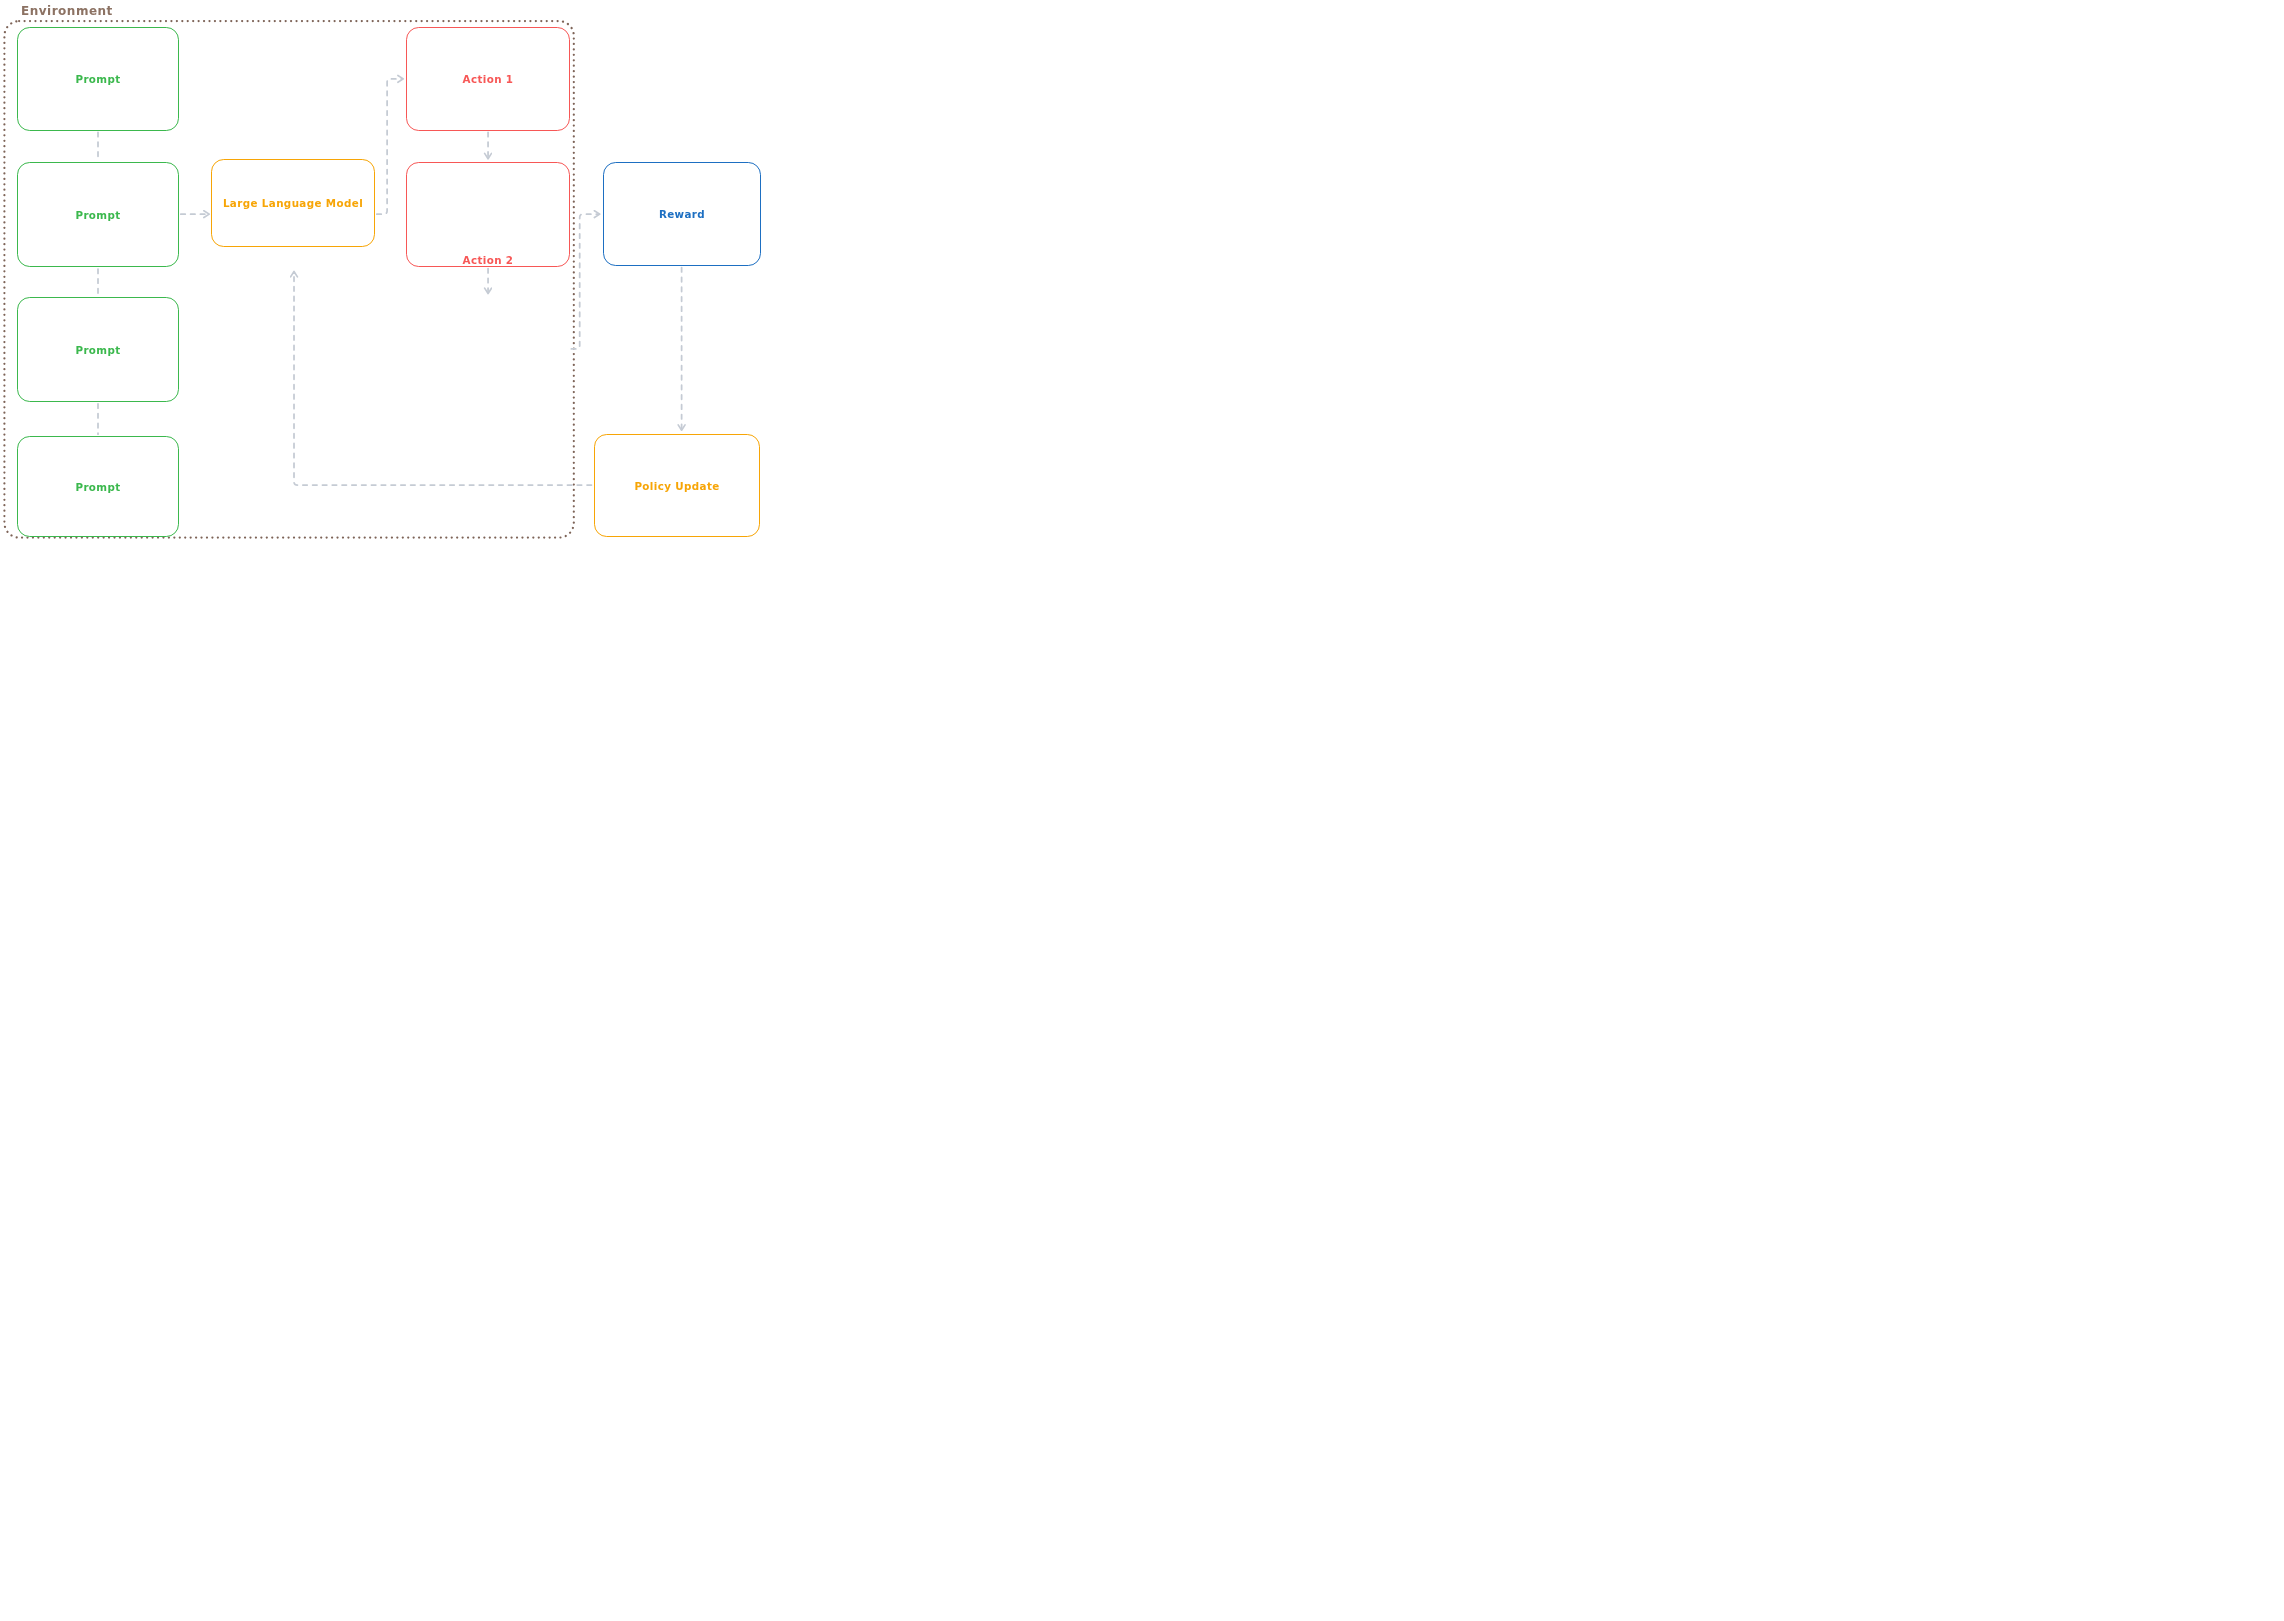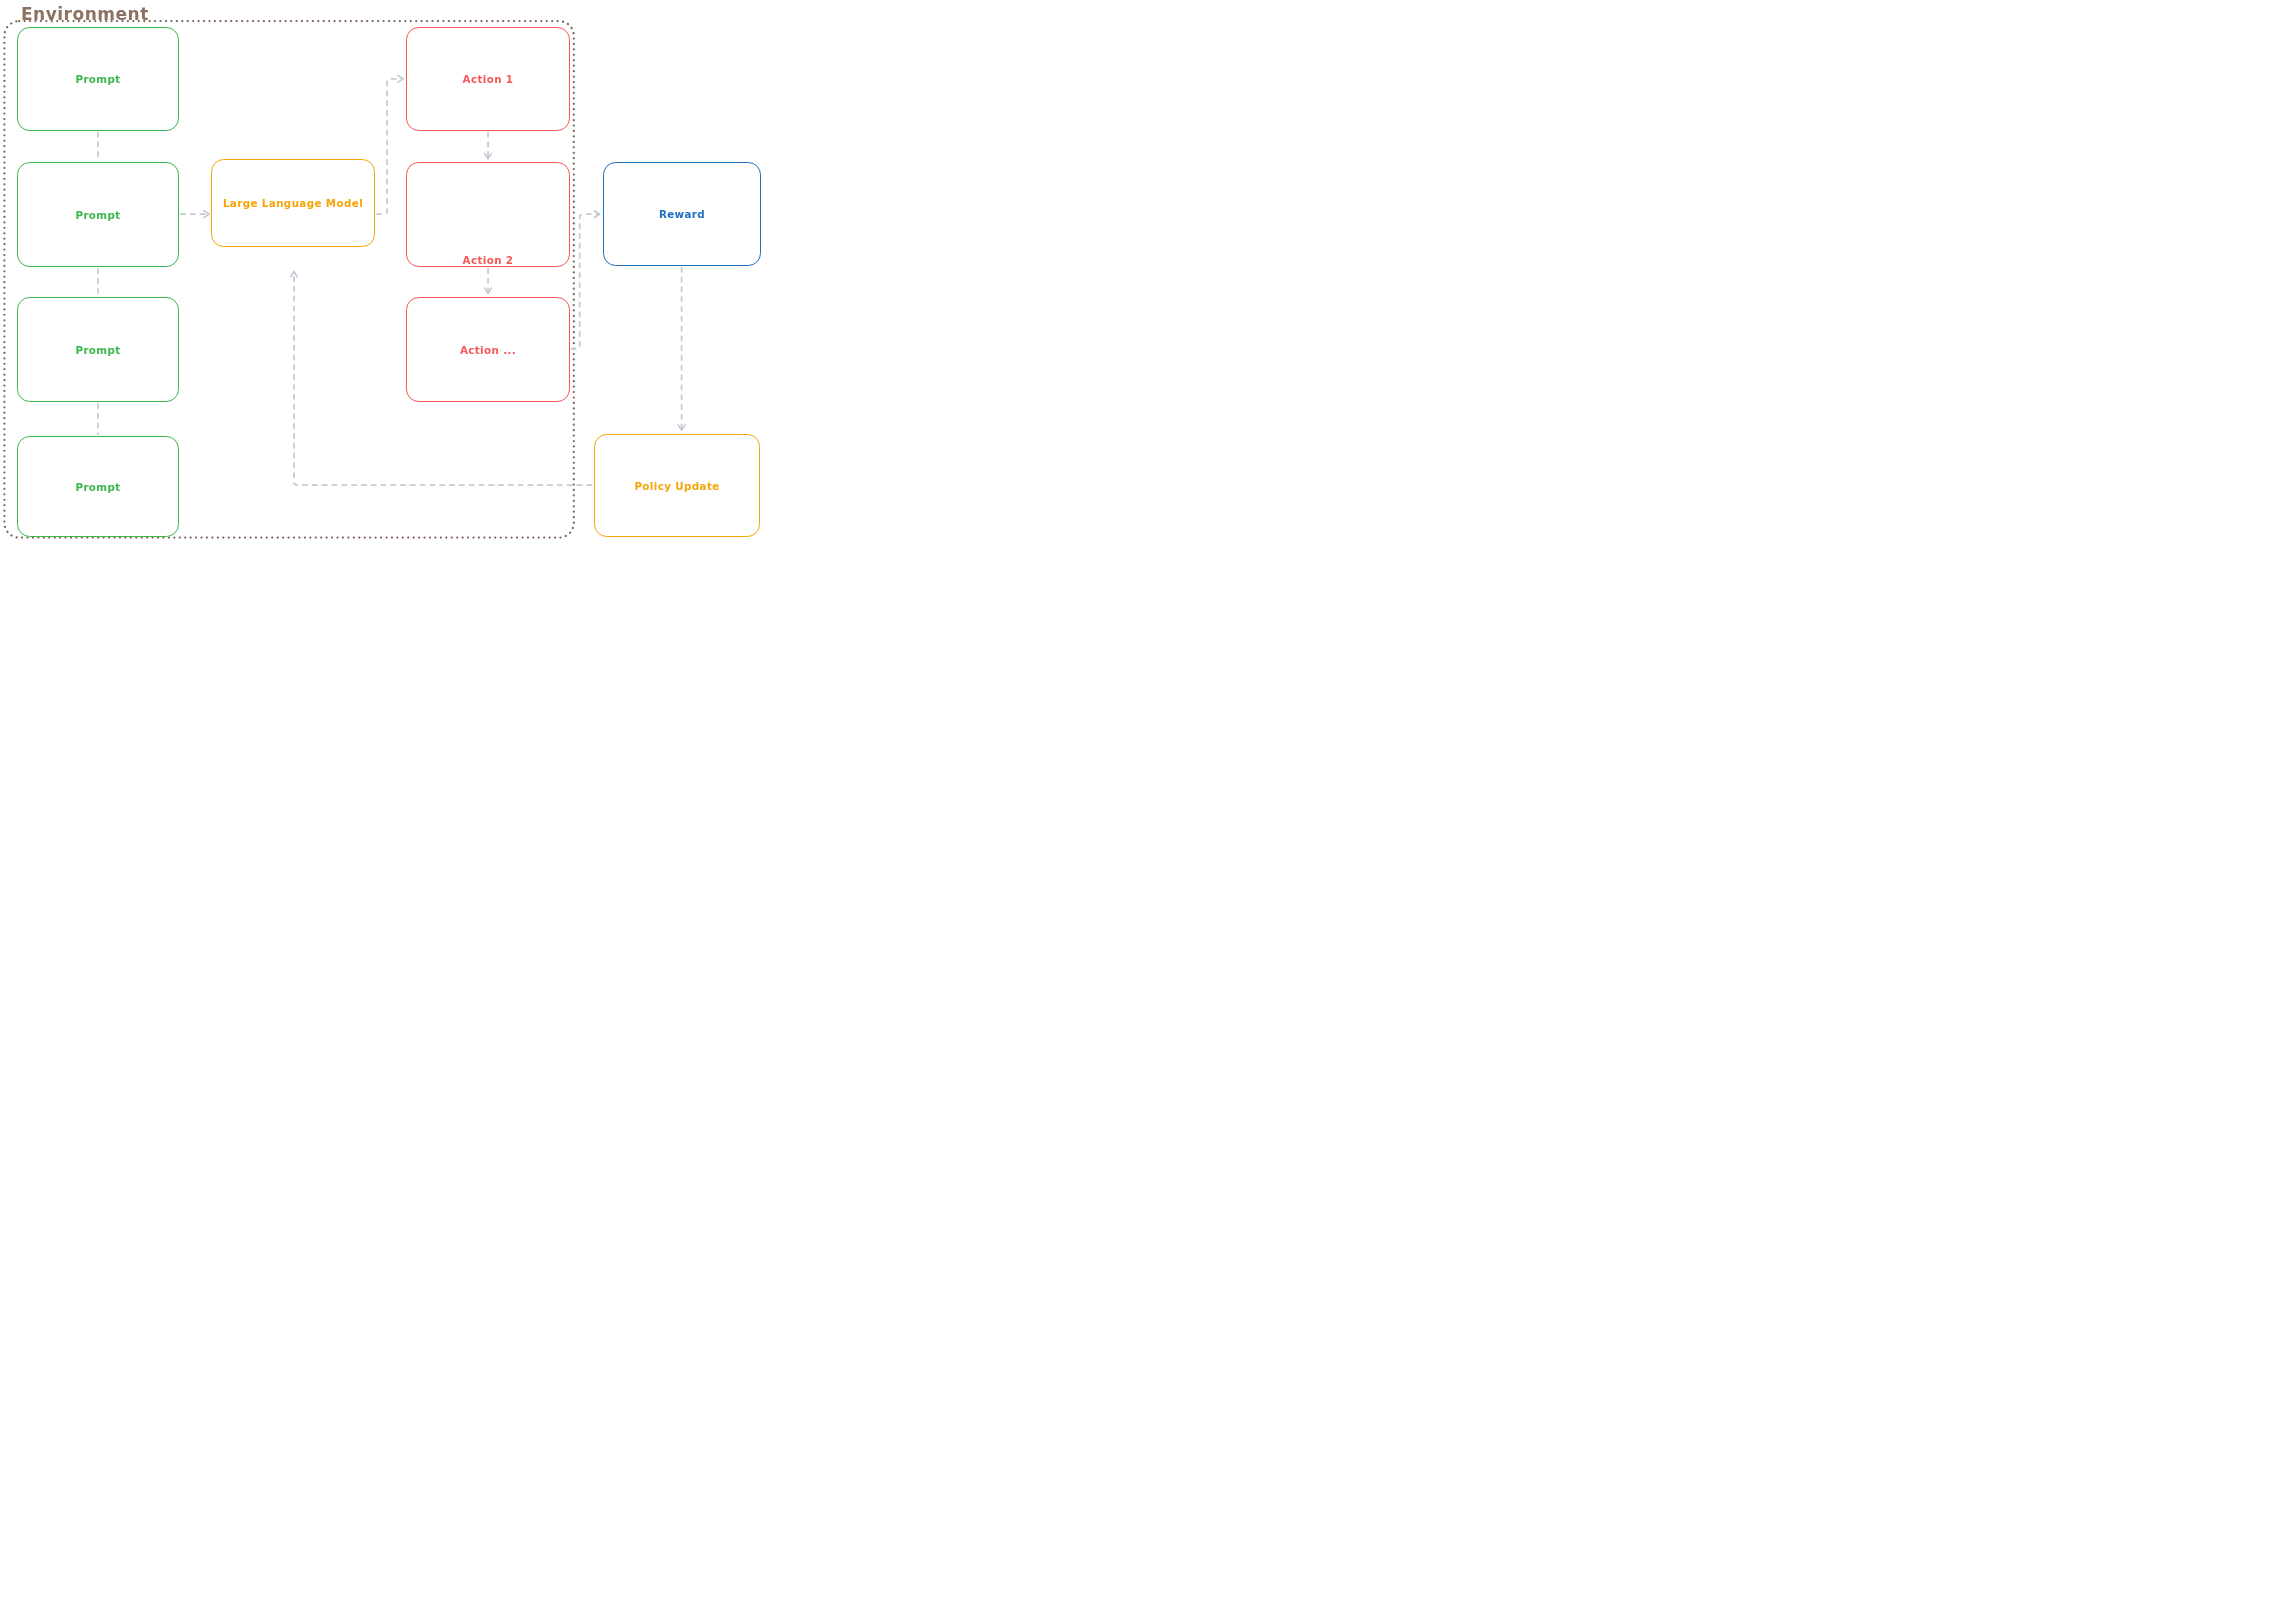--- a/index.html
+++ b/index.html
@@ -17,21 +17,21 @@
     font-family:"DejaVu Sans", "Liberation Sans", sans-serif;
   }
   .canvas{
     position:relative;
     width:761px; height:540px;
     background:var(--bg,#fff);
     overflow:hidden;
   }
   .env-label{
     position:absolute; left:21px; top:4px;
-    font-size:17px; font-weight:bold; letter-spacing:0.5px;
+    font-size:12px; font-weight:bold; letter-spacing:0.5px;
     color:var(--brown-text,#8c7263);
     user-select:none;
   }
   svg.wires{
     position:absolute; left:0; top:0; width:761px; height:540px;
     pointer-events:none;
   }
   .env-border{
     fill:none;
     stroke:var(--brown,#7d6357);
@@ -141,23 +141,20 @@
   <div class="node orange" id="node-llm">
     <span class="label">Large Language Model</span>
   </div>
 
   <div class="node red" id="node-action-1">
     <span class="label">Action 1</span>
   </div>
   <div class="node red" id="node-action-2">
     <span class="label">Action 2</span>
   </div>
-  <div class="node red" id="node-action-etc">
-    <span class="label">Action ...</span>
-  </div>
 
   <div class="node blue" id="node-reward">
     <span class="label">Reward</span>
   </div>
 
   <div class="node orange" id="node-policy-update">
     <span class="label">Policy Update</span>
   </div>
 
 </div>

